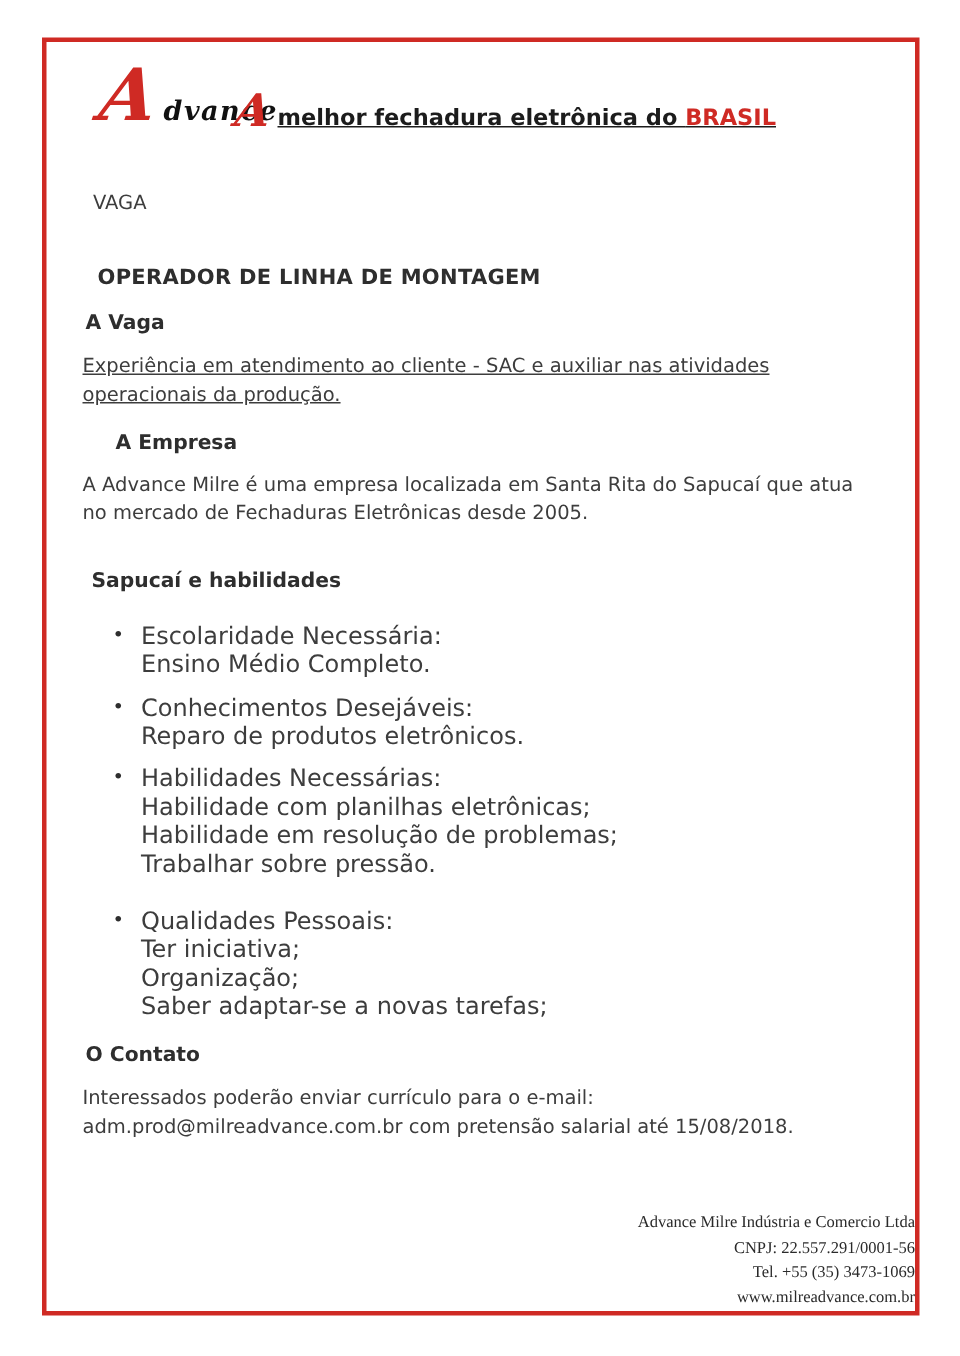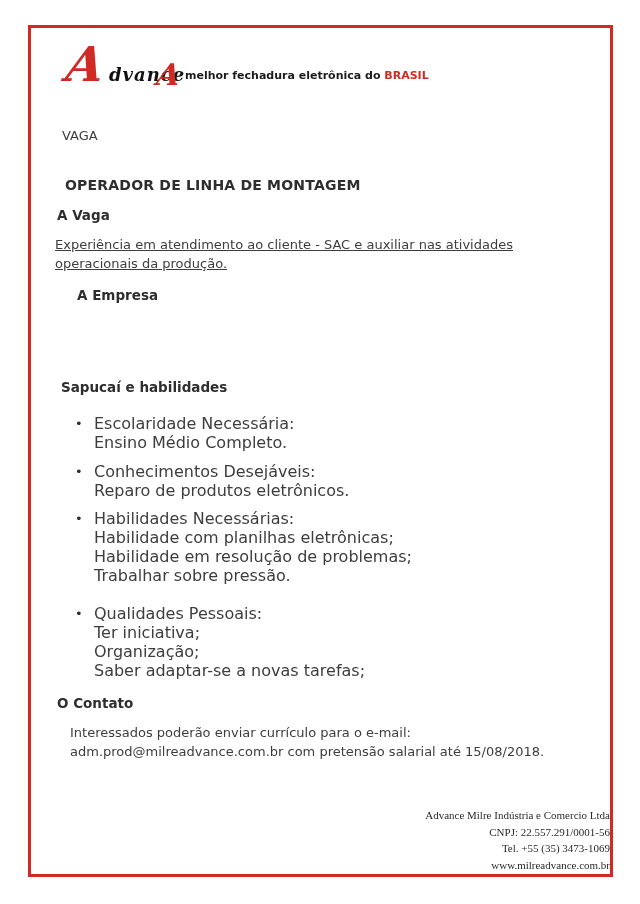--- a/index.html
+++ b/index.html
@@ -36,21 +36,21 @@
     font-style:italic; font-weight:bold;
     font-size:18px; letter-spacing:1px; color:#111;
   }
   .logo-a-small {
     font-family:"DejaVu Serif","Liberation Serif",serif;
     font-style:italic; font-weight:bold;
     font-size:30px; line-height:1; color:var(--accent);
     transform:skewX(-8deg);
     display:inline-block;
   }
-  .tagline { font-size:11px; font-weight:bold; color:#1c1c1c; }
+  .tagline { font-size:15px; font-weight:bold; color:#1c1c1c;text-decoration:underline; }
   .tagline-brand { color:var(--accent); }
   
   .body-line { font-size:13px; line-height:19px; }
   .h-bold { font-size:13.5px; font-weight:bold; color:var(--heading_text); }
   .job-title { font-size:14px; font-weight:bold; color:var(--heading_text); letter-spacing:0.2px; }
   .vaga-label { font-size:13px; }
   .bullet { display:flex; }
   .bullet .dot {
     width:19px; font-size:13px; line-height:19px; color:var(--heading_text);
     flex:0 0 19px;
@@ -77,20 +77,24 @@
   <div class="abs vaga-label" style="left:31px; top:100px;">VAGA</div>
   <div class="abs job-title" style="left:34px; top:130px;margin-top:19px;">OPERADOR DE LINHA DE MONTAGEM</div>
 
   <div class="abs h-bold" style="left:26px; top:179px;">A Vaga</div>
   <div class="abs" style="left:24px; top:207px;text-decoration:underline;">
     <div class="body-line">Experiência em atendimento ao cliente - SAC e auxiliar nas atividades</div>
     <div class="body-line">operacionais da produção.</div>
   </div>
 
   <div class="abs h-bold" style="left:30px; top:259px;margin-left:16px;">A Empresa</div>
+  <div class="abs" style="left:24px; top:286px;">
+    <div class="body-line">A Advance Milre é uma empresa localizada em Santa Rita do Sapucaí que atua</div>
+    <div class="body-line">no mercado de Fechaduras Eletrônicas desde 2005.</div>
+  </div>
 
   <div class="abs h-bold" style="left:30px; top:351px;">Sapucaí e habilidades</div>
 
   <div class="abs bullet" style="left:44px; top:386px;">
     <span class="dot">•</span>
     <div class="lines">
       <div>Escolaridade Necessária:</div>
       <div>Ensino Médio Completo.</div>
     </div>
   </div>
@@ -117,21 +121,21 @@
     <span class="dot">•</span>
     <div class="lines">
       <div>Qualidades Pessoais:</div>
       <div>Ter iniciativa;</div>
       <div>Organização;</div>
       <div>Saber adaptar-se a novas tarefas;</div>
     </div>
   </div>
 
   <div class="abs h-bold" style="left:26px; top:667px;">O Contato</div>
-  <div class="abs" style="left:39px; top:695px;">
+  <div class="abs" style="left:24px; top:695px;">
     <div class="body-line">Interessados poderão enviar currículo para o e-mail:</div>
     <div class="body-line">adm.prod@milreadvance.com.br com pretensão salarial até 15/08/2018.</div>
   </div>
 
   <div class="footer">
     <div>Advance Milre Indústria e Comercio Ltda</div>
     <div>CNPJ: 22.557.291/0001-56</div>
     <div>Tel. +55 (35) 3473-1069</div>
     <div>www.milreadvance.com.br</div>
   </div>

